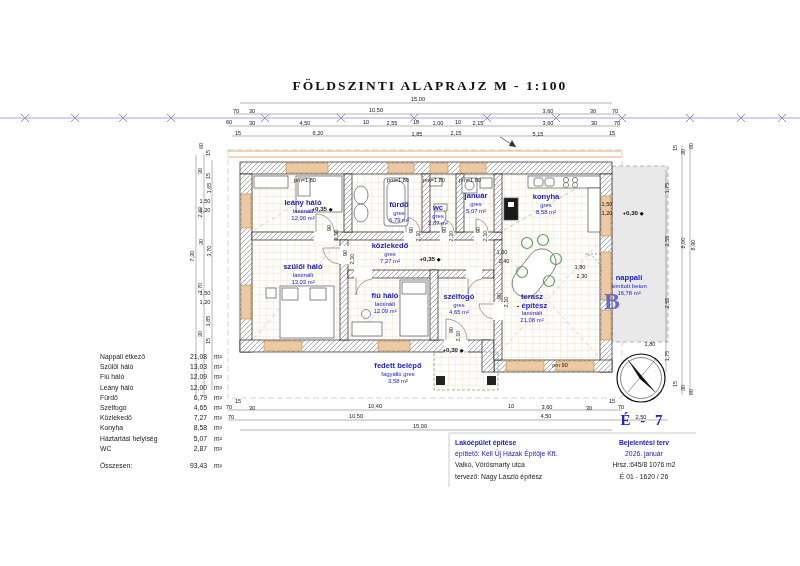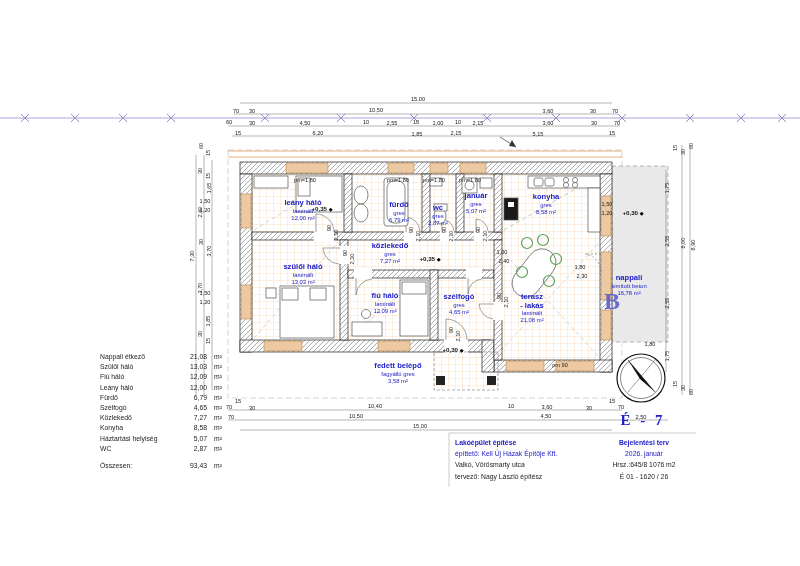--- a/index.html
+++ b/index.html
@@ -245,20 +245,21 @@
       <line x1="628" y1="360" x2="655" y2="392" stroke="#111" stroke-width="0.6"></line>
       <line x1="655" y1="360" x2="628" y2="392" stroke="#111" stroke-width="0.4"></line>
     </g>
 
     <g stroke="#999" stroke-width="0.5">
       <line x1="449" y1="433" x2="696" y2="433"></line>
       <line x1="449" y1="433" x2="449" y2="487"></line>
     </g>
   </svg>
 
+  <div id="title" class="abs">FÖLDSZINTI ALAPRAJZ   M - 1:100</div>
 
   <div id="section-b" class="abs">B</div>
   <div id="sheet-label" class="abs">É - 7</div>
 
   <div id="room-labels">
       <div class="room-label" style="left: 303px; top: 199px;">
         <div class="room-name">leány háló</div>
         <div class="room-sub">laminált</div>
         <div class="room-sub">12,00 m²</div>
       </div>
@@ -297,21 +298,21 @@
         <div class="room-sub">laminált</div>
         <div class="room-sub">12,09 m²</div>
       </div>
       <div class="room-label" style="left: 459px; top: 293px;">
         <div class="room-name">szélfogó</div>
         <div class="room-sub">gres</div>
         <div class="room-sub">4,65 m²</div>
       </div>
       <div class="room-label" style="left: 532px; top: 293px;">
         <div class="room-name">terasz</div>
-        <div class="room-name">- lakás</div>
+        <div class="room-name">- építész</div>
         <div class="room-sub">laminált</div>
         <div class="room-sub">21,08 m²</div>
       </div>
       <div class="room-label" style="left: 629px; top: 274px;">
         <div class="room-name">nappali</div>
         <div class="room-sub">simított beton</div>
         <div class="room-sub">16,78 m²</div>
       </div>
       <div class="room-label" style="left: 398px; top: 362px;">
         <div class="room-name">fedett belépő</div>

